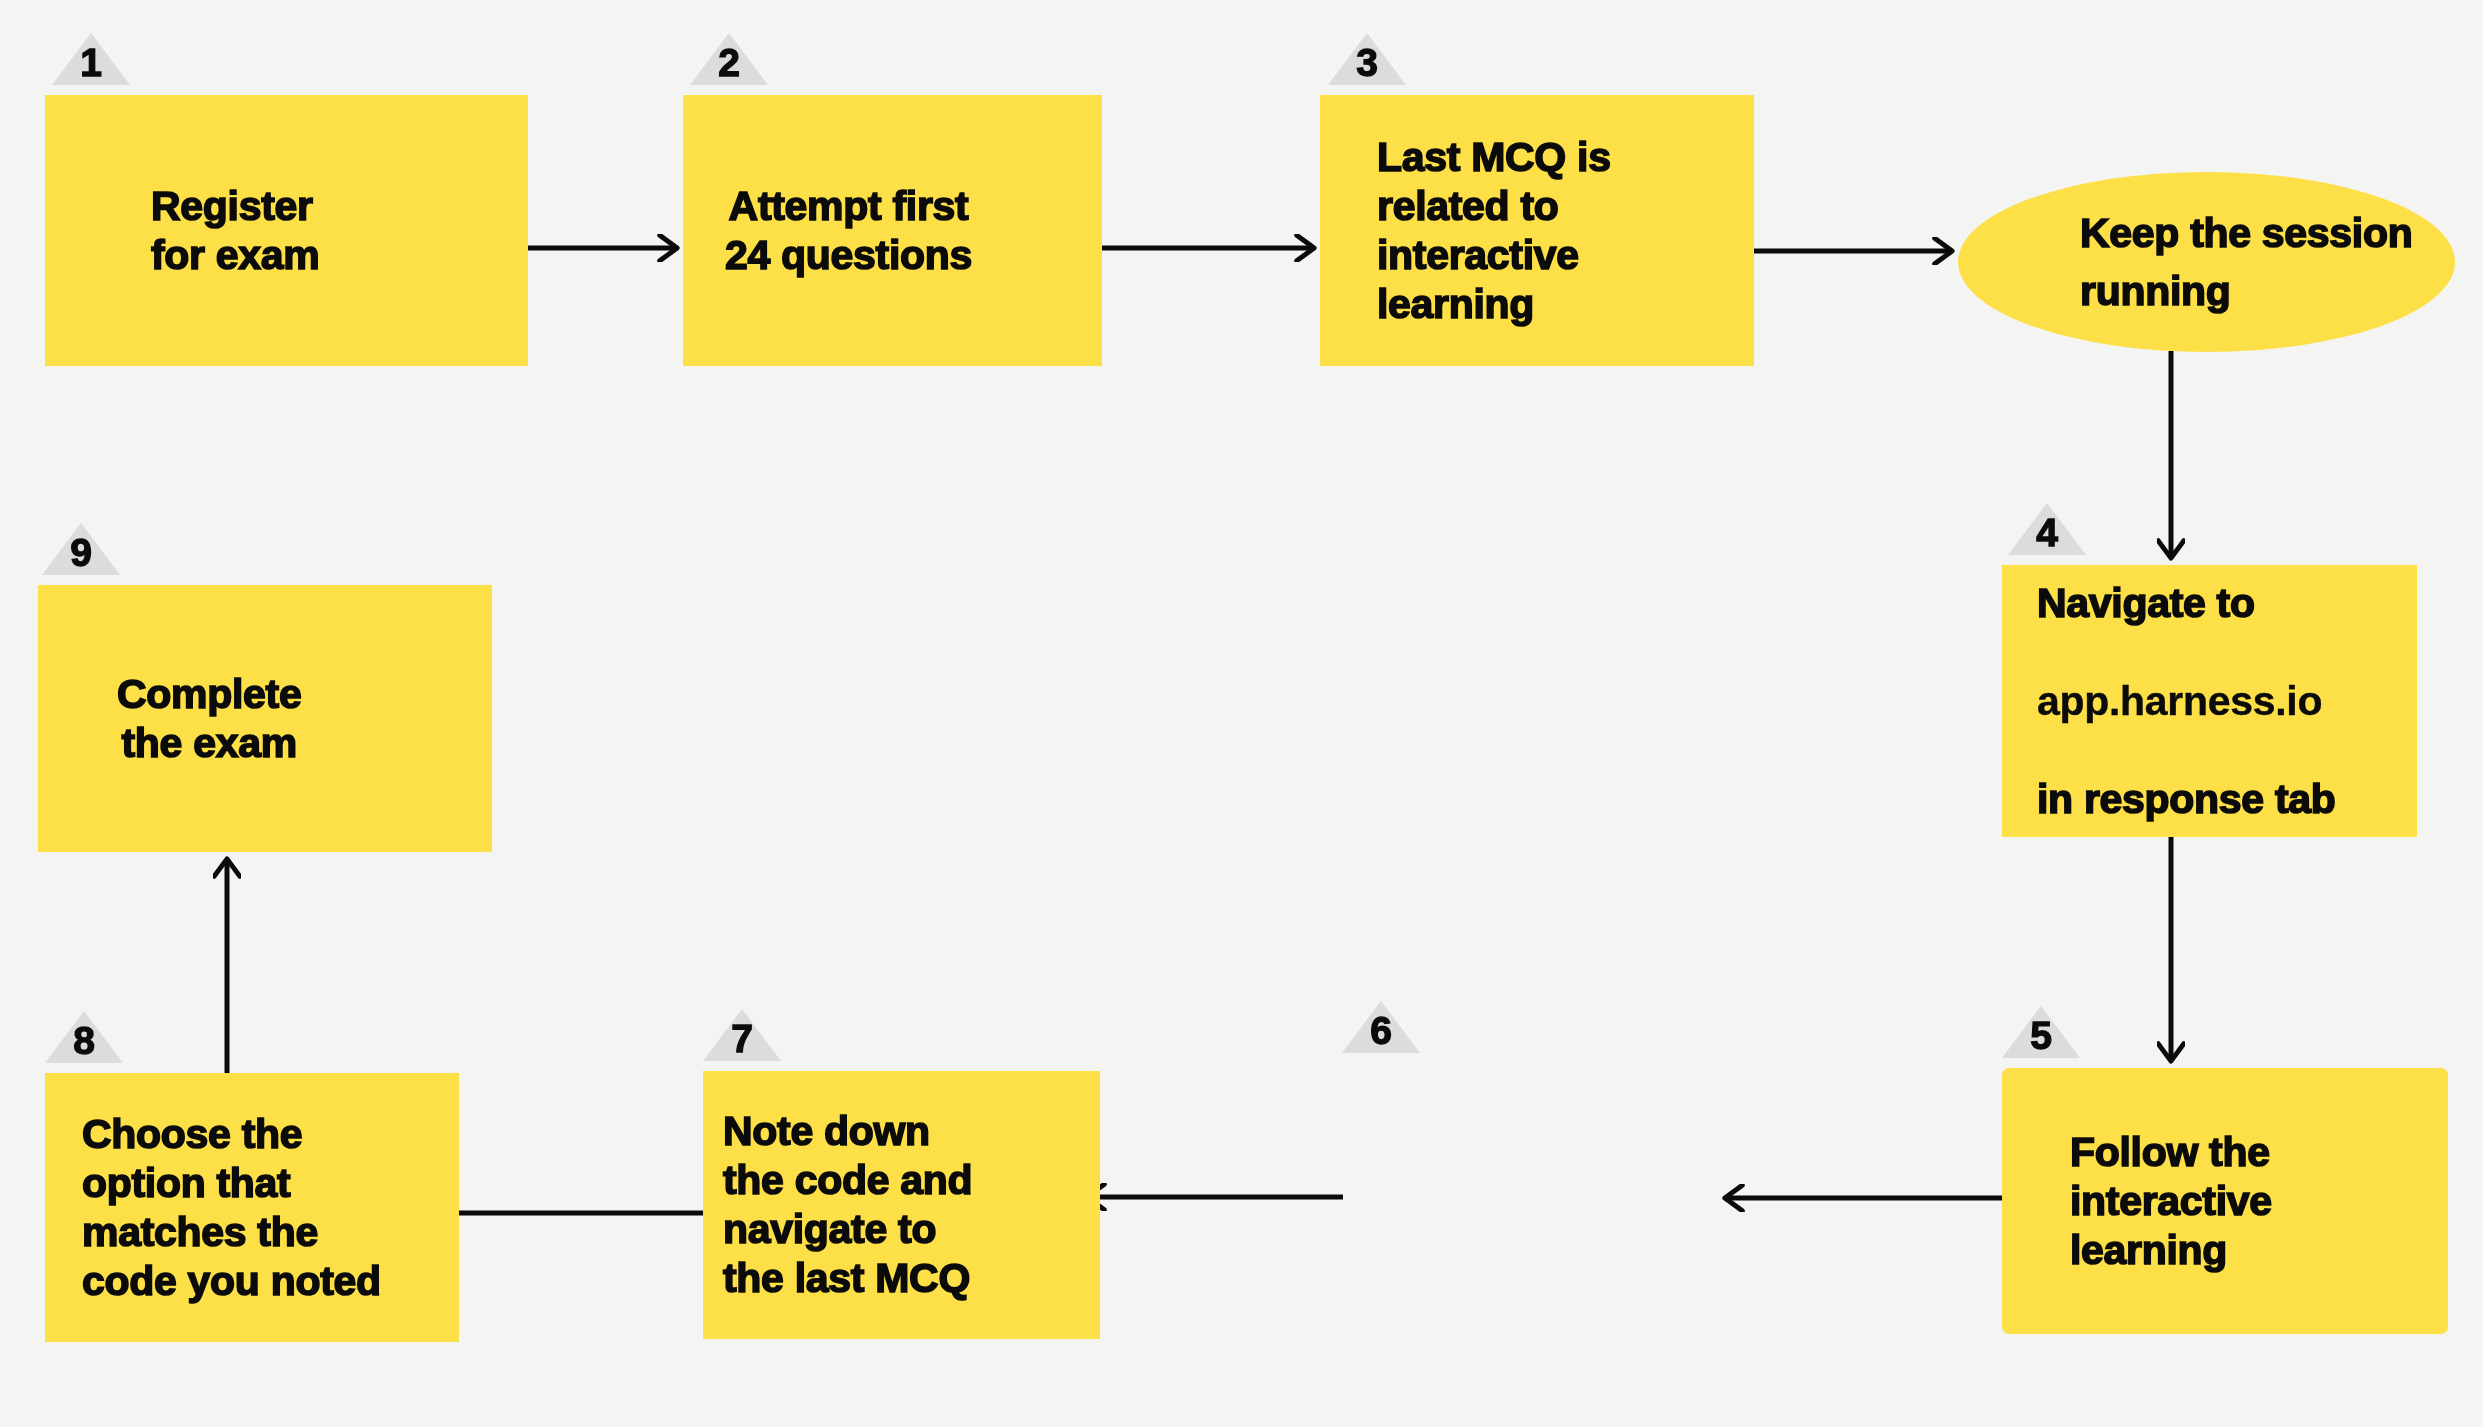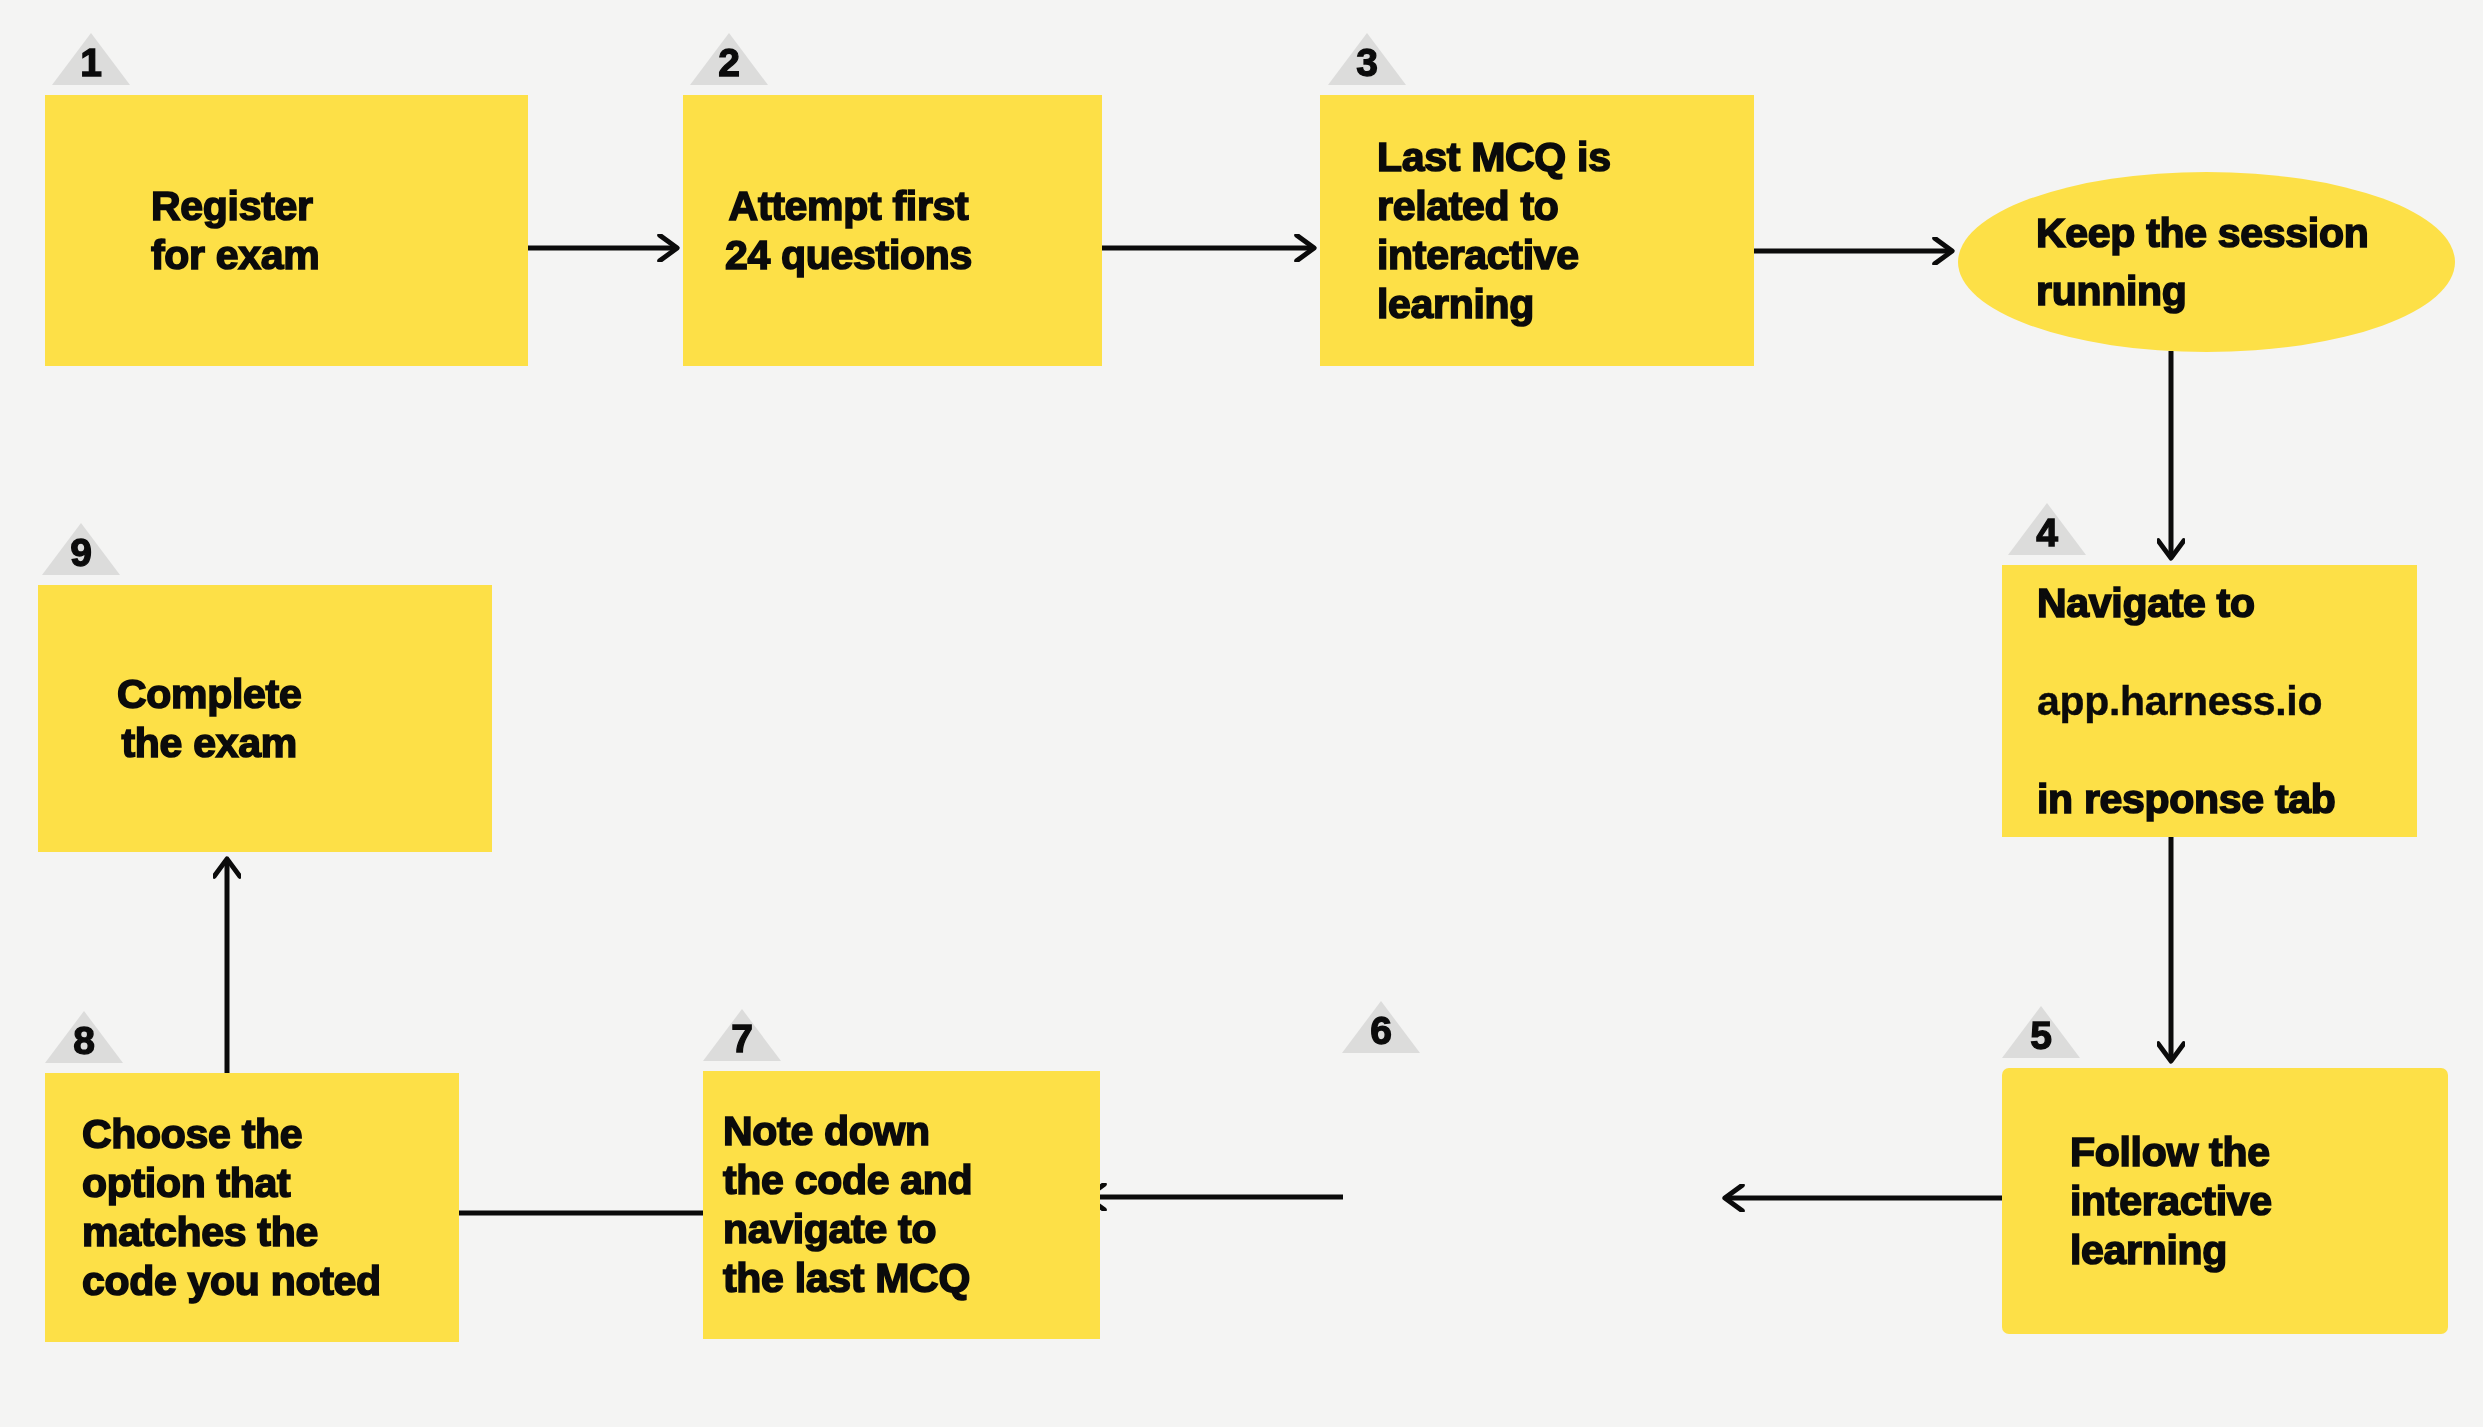--- a/index.html
+++ b/index.html
@@ -23,21 +23,21 @@
   }
   .node .label{
     white-space:pre-line;
     -webkit-text-stroke:1.6px #0b0b0b;
   }
   .node .line{display:block;-webkit-text-stroke:1.6px #0b0b0b;}
   .node .line.medium{-webkit-text-stroke:0.4px #0b0b0b;}
   .ellipse-node{
     border-radius:50%;
   }
-  .ellipse-node .label{line-height:58px;}
+  .ellipse-node .label{line-height:58px;margin-left:44px;}
   .tri{
     position:absolute;width:78px;height:52px;
     background:#dcdcdb;
     clip-path:polygon(50% 0, 100% 100%, 0 100%);
     display:flex;align-items:flex-end;justify-content:center;
   }
   .tri .num{
     font-size:39px;line-height:40px;font-weight:700;color:#0b0b0b;
     -webkit-text-stroke:1.3px #0b0b0b;
     padding-bottom:2px;

